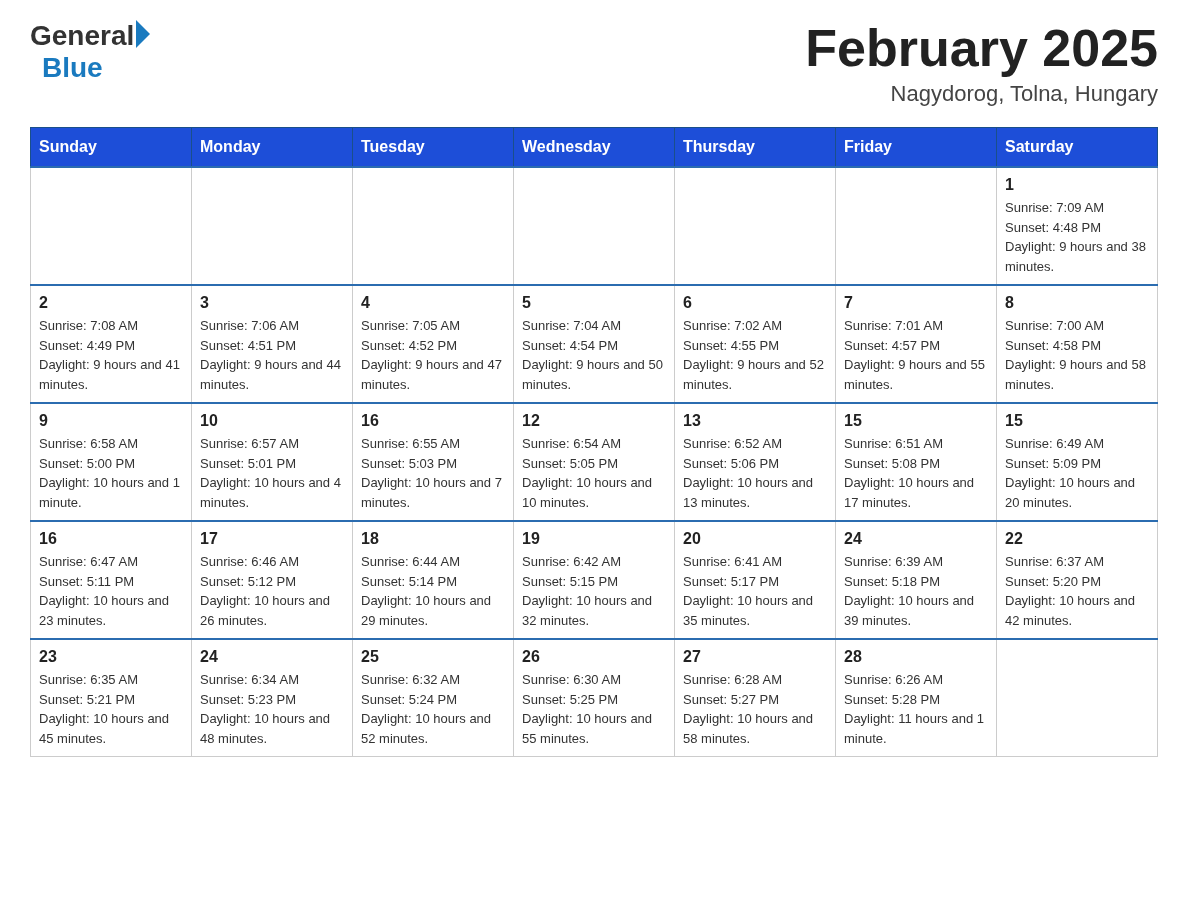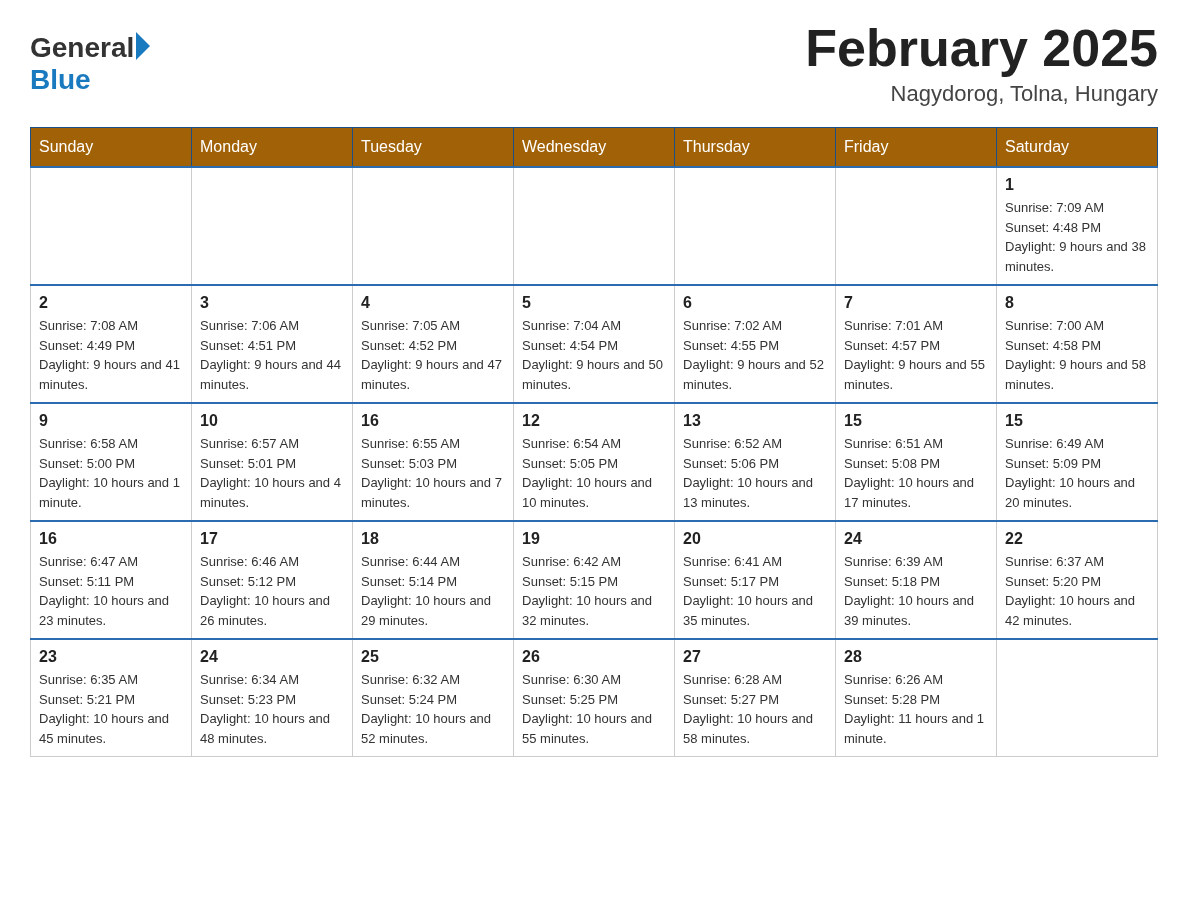--- a/index.html
+++ b/index.html
@@ -6,42 +6,42 @@
     body {
       font-family: Arial, sans-serif;
       background: #fff;
       padding: 20px 30px;
       width: 1188px;
       min-height: 918px;
     }
     .header {
       display: flex;
       justify-content: space-between;
-      align-items: center;
+      align-items: flex-start;
       margin-bottom: 20px;
     }
     .logo-text-general {
       font-size: 28px;
       font-weight: bold;
       color: #333;
     }
     .logo-arrow {
       width: 0;
       height: 0;
       border-left: 14px solid #1a7abf;
       border-top: 14px solid transparent;
       border-bottom: 14px solid transparent;
       margin-left: 2px;
       margin-top: -4px;
     }
     .logo-blue {
       font-size: 28px;
       font-weight: bold;
       color: #1a7abf;
-      margin-left: 0px;
+      margin-left: 12px;
     }
     .logo-line2 {
       display: flex;
       align-items: center;
     }
     .logo-wrapper {
       display: flex;
       flex-direction: column;
     }
     .logo-row1 {
@@ -62,25 +62,25 @@
       font-weight: normal;
       color: #444;
       margin-top: 4px;
     }
     .calendar {
       width: 100%;
       border-collapse: collapse;
       border: 1px solid #aaa;
     }
     .calendar th {
-      background-color: #a16207;
+      background-color: #1d4ed8;
       color: #fff;
       padding: 10px 8px;
       font-size: 16px;
-      font-weight: normal;
+      font-weight: bold;
       text-align: left;
       border: 1px solid #1a4f8a;
     }
     .calendar td {
       vertical-align: top;
       padding: 8px;
       border: 1px solid #ccc;
       width: calc(100% / 7);
       min-height: 110px;
       font-size: 13px;

